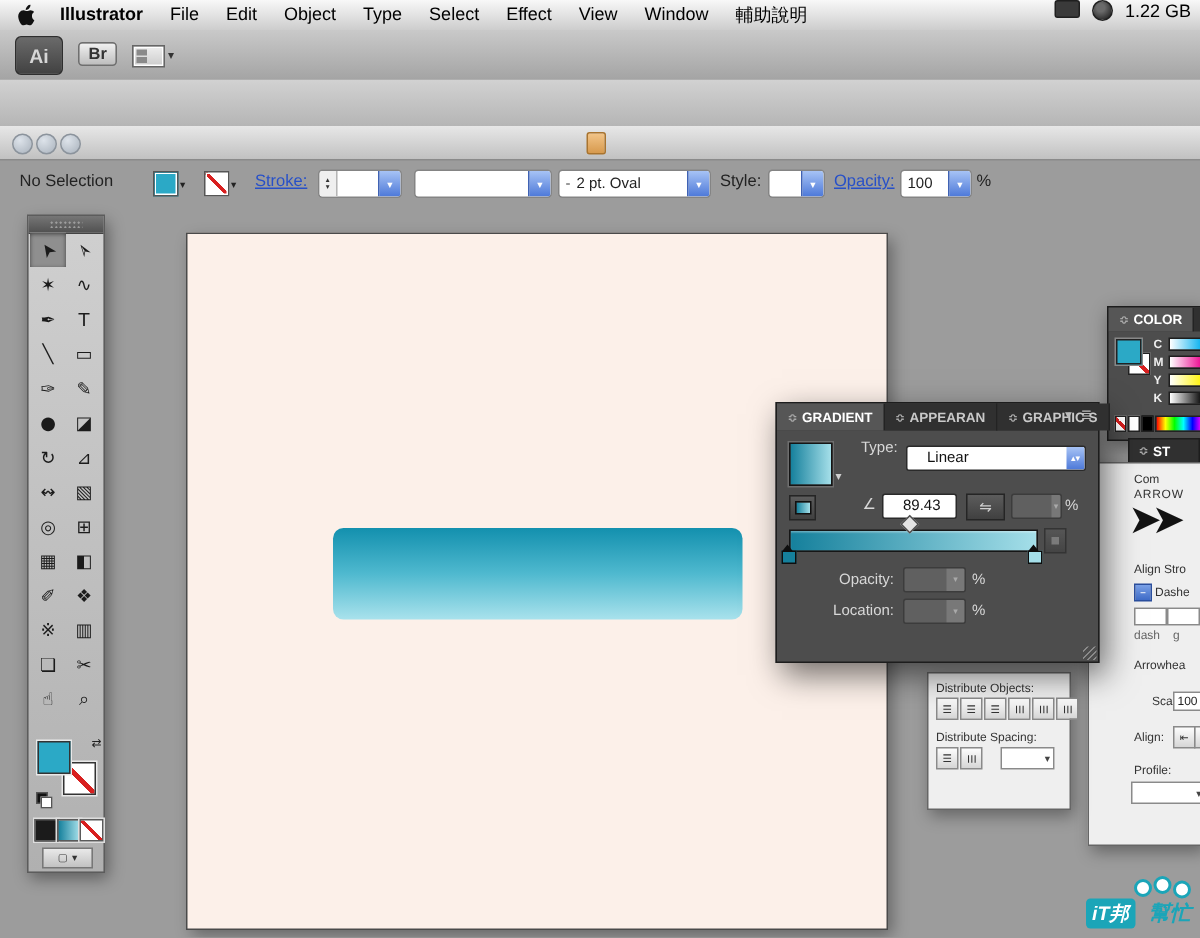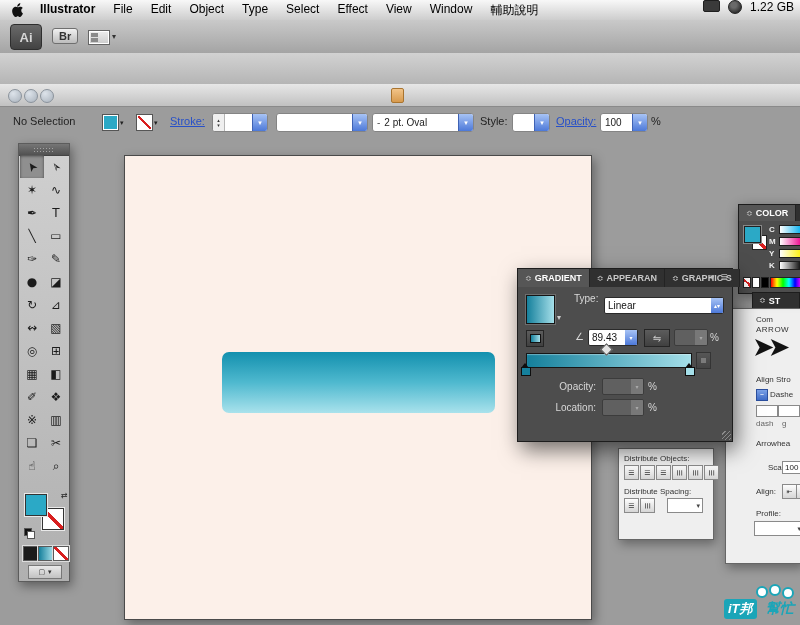--- a/index.html
+++ b/index.html
@@ -99,21 +99,21 @@
   .ptab.active{background:#565656;color:#fff}
   .tabcol{font-size:8px;color:#a8a8a8;font-family:"DejaVu Sans",sans-serif}
 
   #gpanel{position:absolute;left:517px;top:268px;width:214px;height:172px;background:#4d4d4d;
     border:1px solid #1d1d1d;z-index:6;box-shadow:4px 8px 20px rgba(0,0,0,.55)}
   #gtab-icons{position:absolute;right:4px;top:3px;display:flex;gap:6px;color:#bdbdbd;font-size:9px}
   .glabel{position:absolute;font-size:10px;color:#d8d8d8}
   .glabel.r{width:52px;text-align:right}
   .gfld{position:absolute;height:15px;background:#fff;border:1px solid #2a2a2a;border-radius:2px;
     display:flex;align-items:stretch;font-size:10px;color:#111;overflow:hidden}
-  .gfld .val{flex:1;display:flex;align-items:center;padding:0 3px}
+  .gfld .val{flex:1;display:flex;align-items:center;padding:0 13px}
   .gfld.dis{background:#606060;border-color:#3c3c3c;color:#9d9d9d}
   .gcap{width:12px;background:linear-gradient(#a7c3f5,#4d79d9);display:flex;align-items:center;
     justify-content:center;color:#fff;font-size:6px}
   .gcap.dis{background:#787878;color:#a9a9a9}
   #gthumb{position:absolute;left:8px;top:26px;width:27px;height:27px;border:1px solid #151515;
     box-shadow:0 0 0 1px #6e6e6e;background:linear-gradient(90deg,#15809c,#a5dfe9)}
   #gthumb-arrow{position:absolute;left:39px;top:44px;font-size:8px;color:#cfcfcf}
   .gdkbtn{position:absolute;background:linear-gradient(#5c5c5c,#404040);border:1px solid #252525;
     display:flex;align-items:center;justify-content:center;color:#cfcfcf}
   #gbar{position:absolute;left:8px;top:84px;width:164px;height:13px;border:1px solid #161616;

